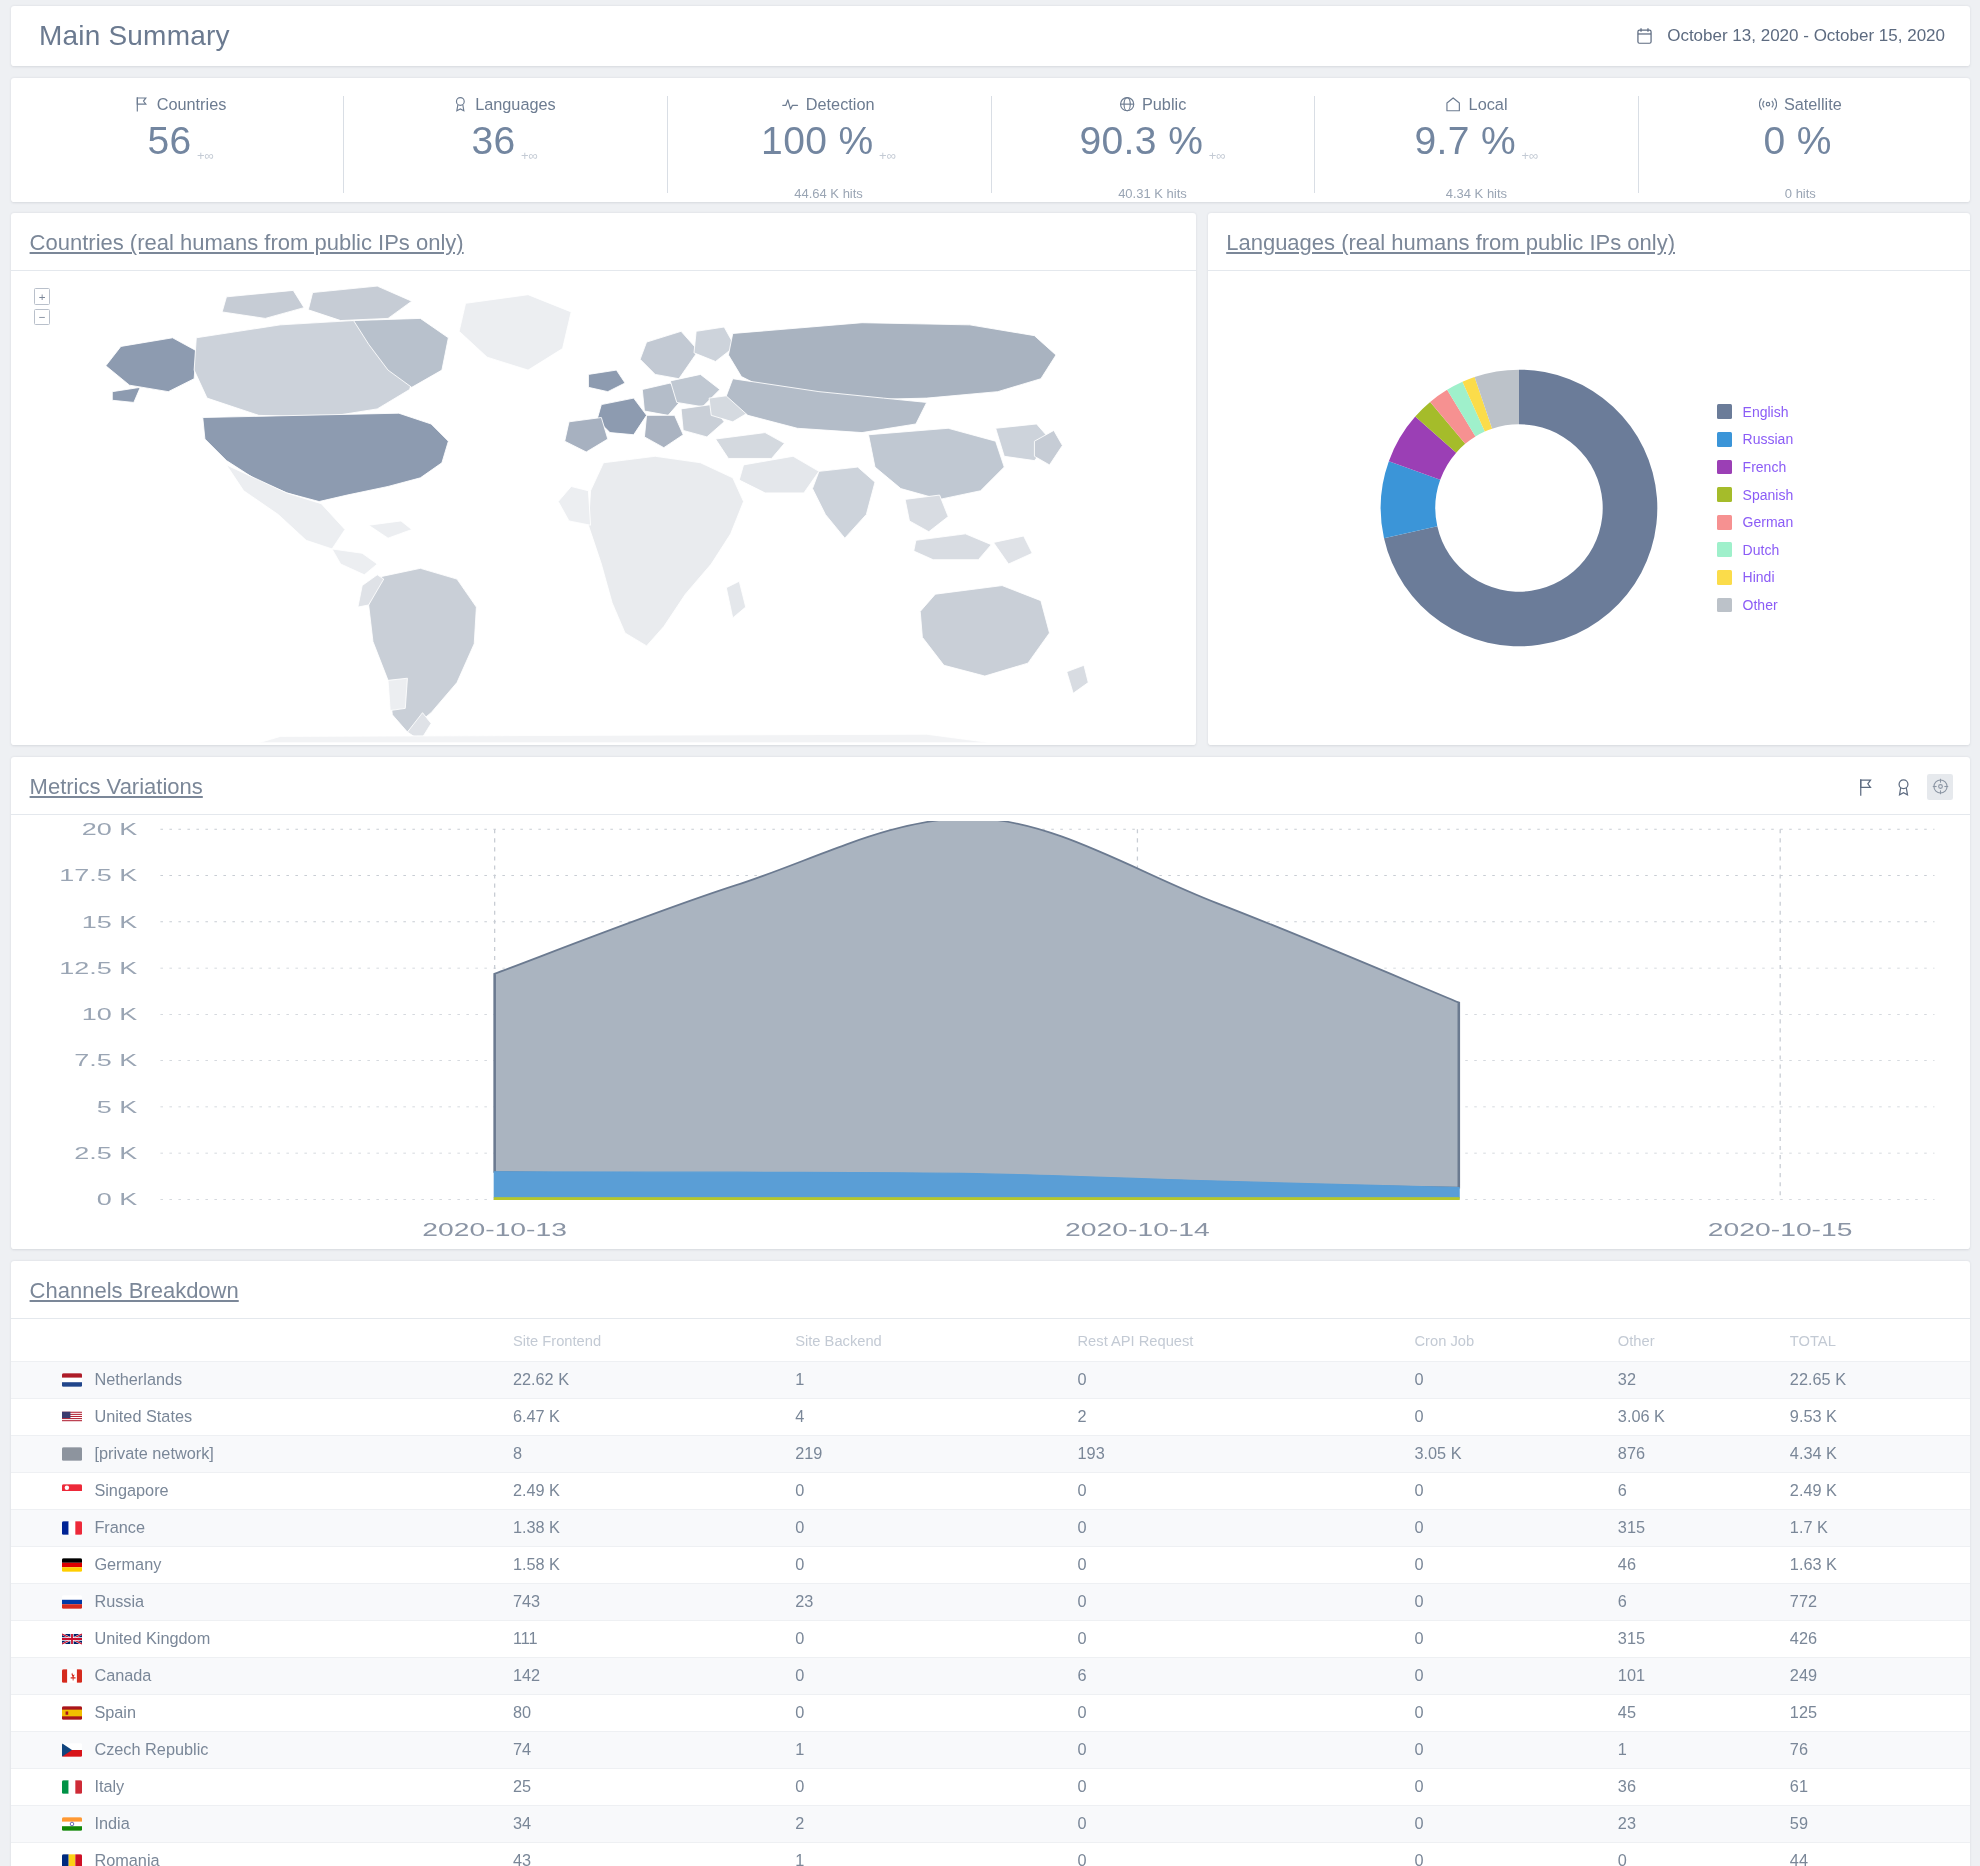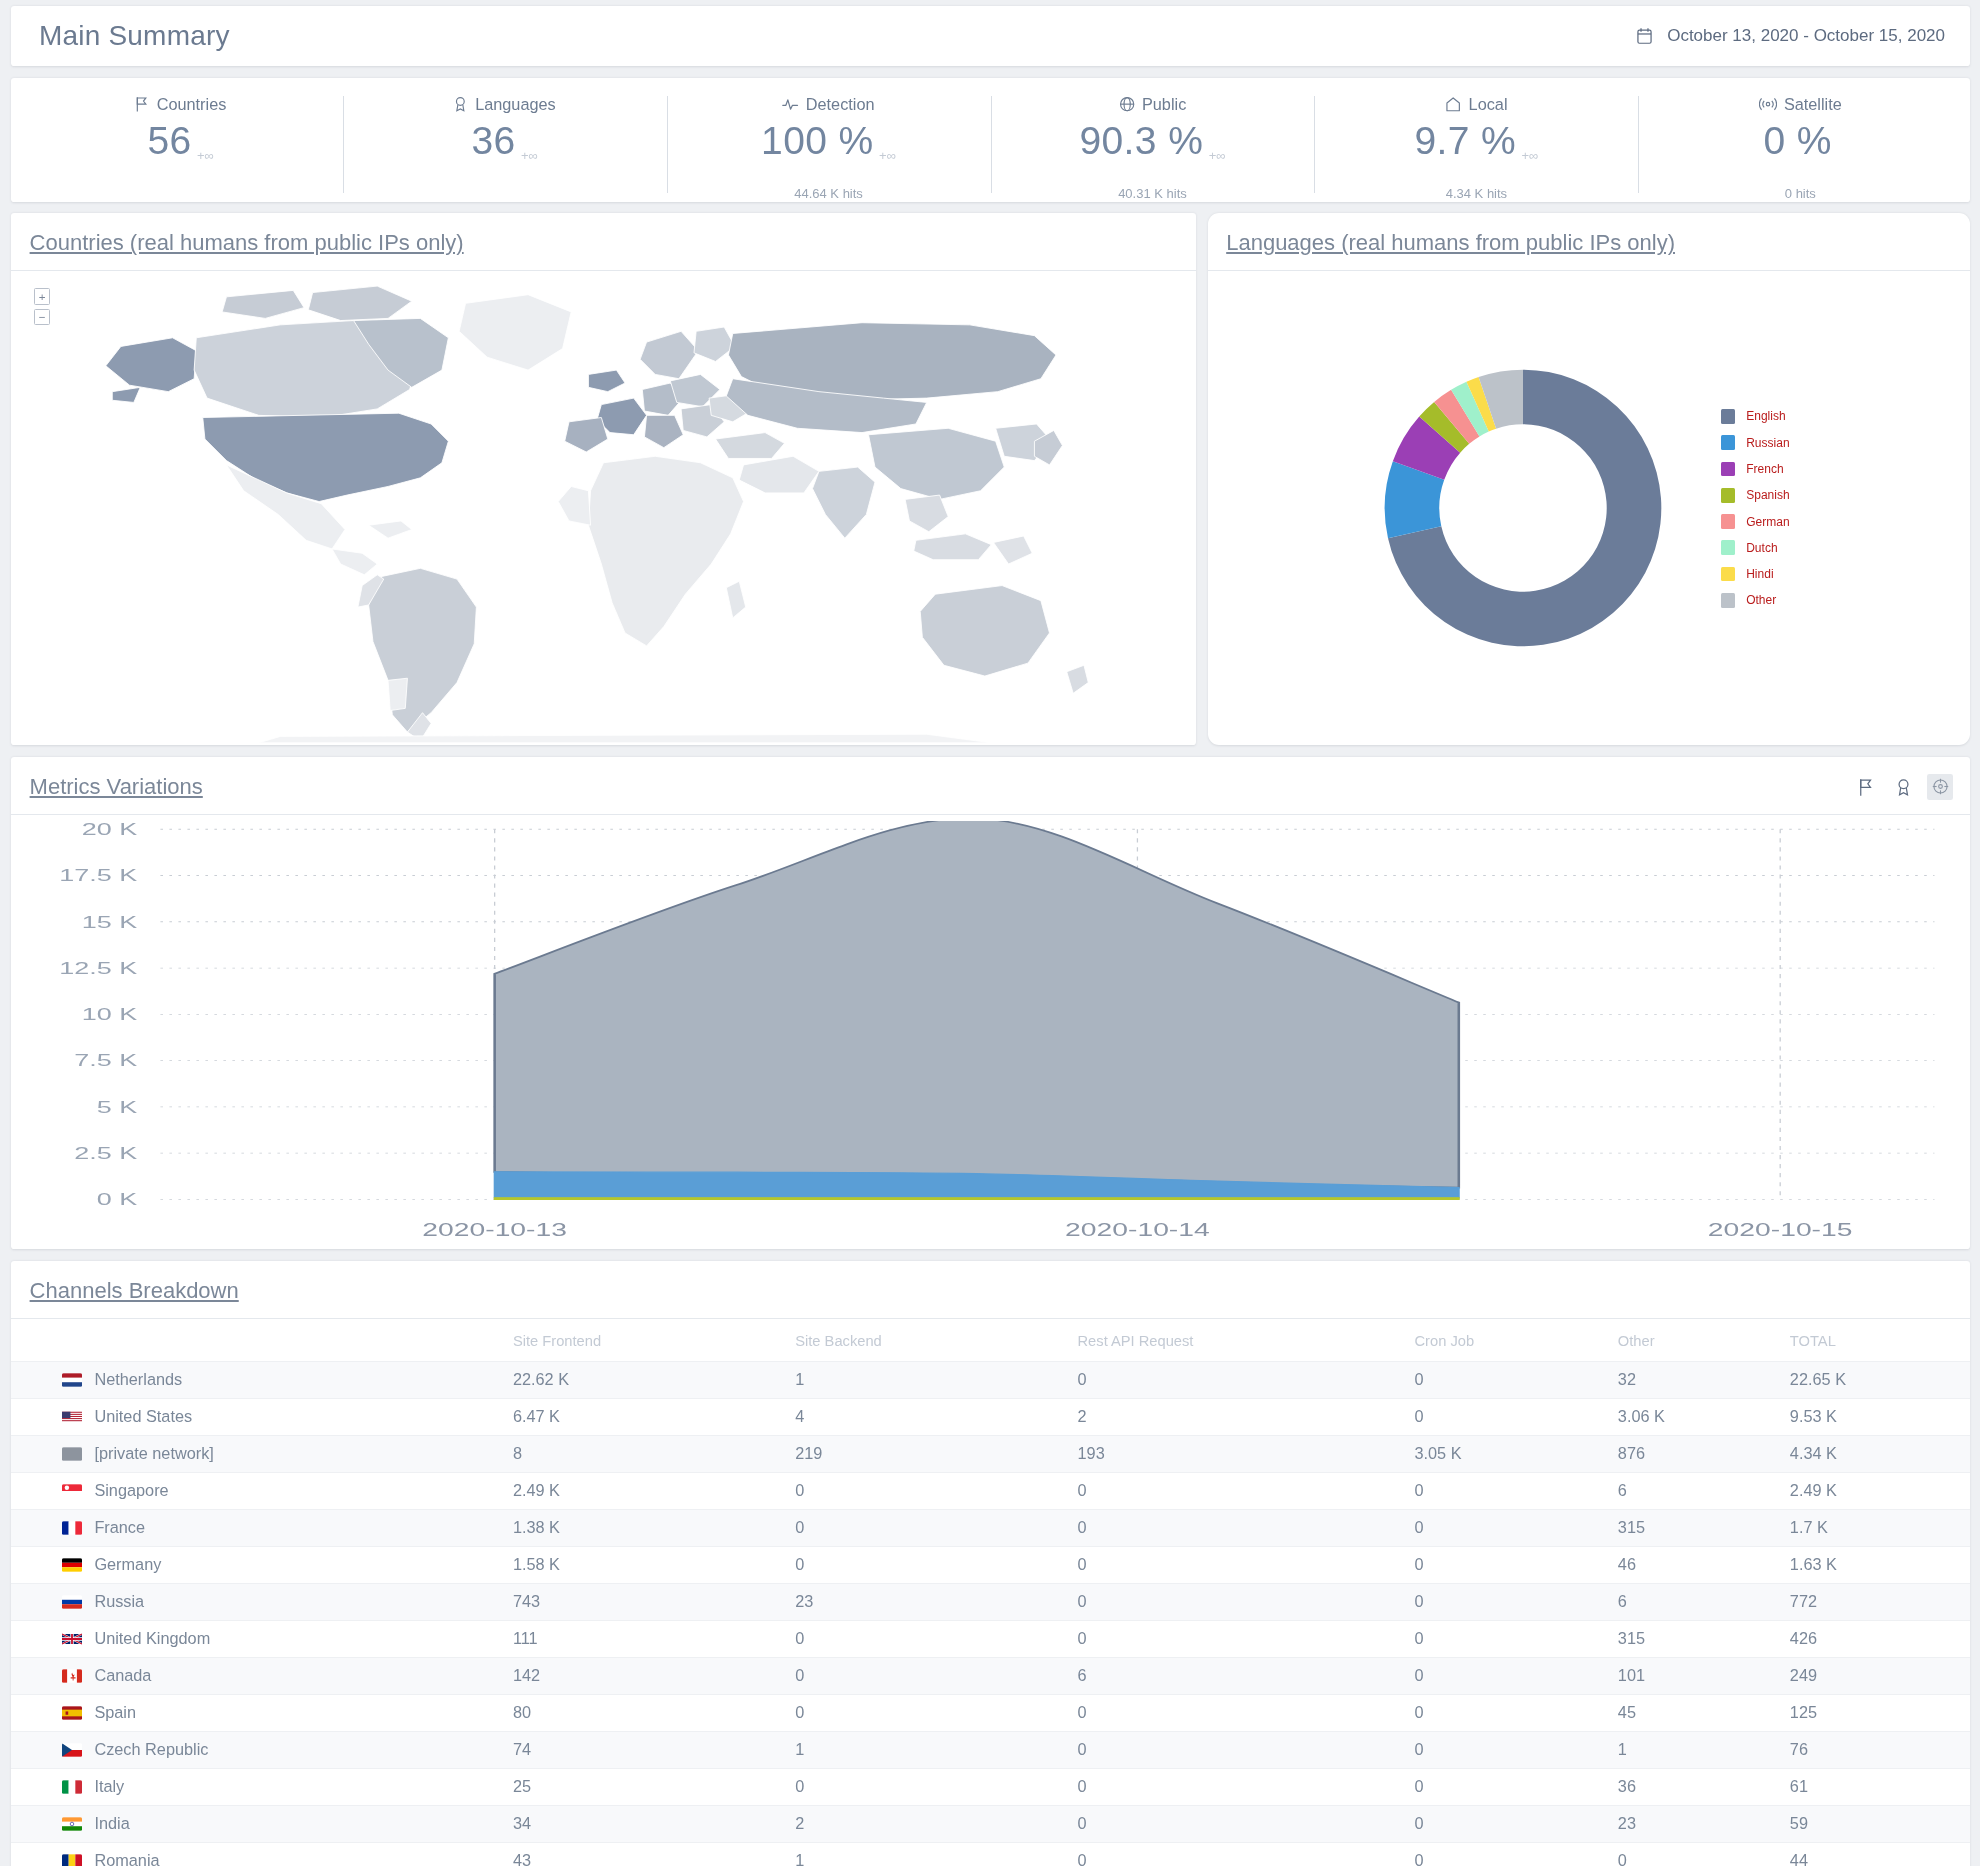--- a/index.html
+++ b/index.html
@@ -127,28 +127,28 @@
     border: 0.8px solid #b9c0cb;
     color: #7a8698;
     display:flex; align-items:center; justify-content:center;
     font-size: 11.6px; line-height: 1;
     background: #fff;
     border-radius: 1.5px;
   }
   .worldmap { position: absolute; inset: 0; }
   .worldmap svg { width: 100%; height: 100%; display: block; }
 
-  .lang-card { flex: 1 1 auto; margin-bottom: 0; border-radius: 11px; }
+  .lang-card { flex: 1 1 auto; margin-bottom: 0; }
   .lang-body { height: 474px; display: flex; align-items: center; justify-content: center; gap: 15.5px; }
   .donut-wrap { width: 364px; height: 364px; margin-left: 23px;}
   .donut-wrap svg { width: 100%; height: 100%; display:block; }
   .legend { display: flex; flex-direction: column; gap: 11.6px; margin-right: 70px; }
   .legend-item { display: flex; align-items: center; gap: 11px; }
   .swatch { width: 14.7px; height: 14.7px; border-radius: 1.5px; flex: 0 0 auto; }
-  .legend-label { font-size: 12px; color: #b91c1c; }
+  .legend-label { font-size: 14px; color: #8b5cf6; }
 
   
   .metrics-body { height: 434px; padding: 6.2px 23px 0 7.7px; }
   .metrics-body svg { width: 100%; height: 100%; display:block; }
 
   
   .table-card { margin-bottom: 0; padding-bottom: 7.7px; }
   table { width: 100%; border-collapse: collapse; }
   thead th {
     font-size: 14.7px;

